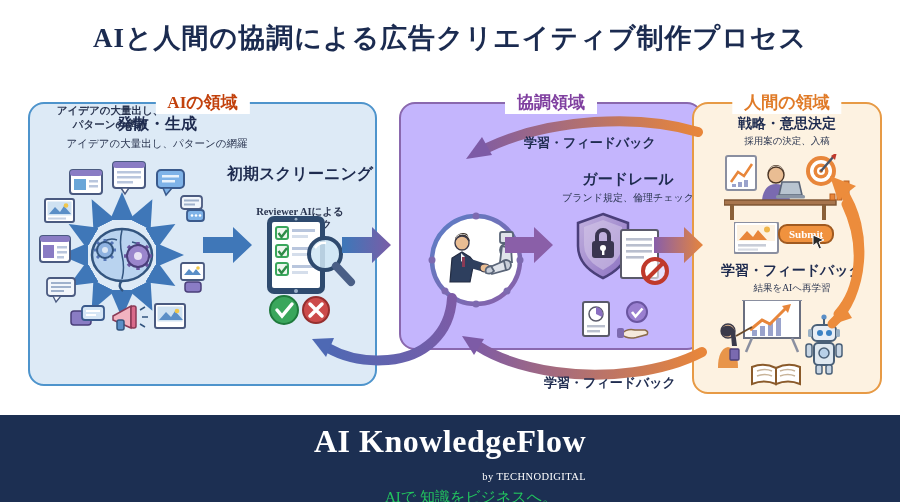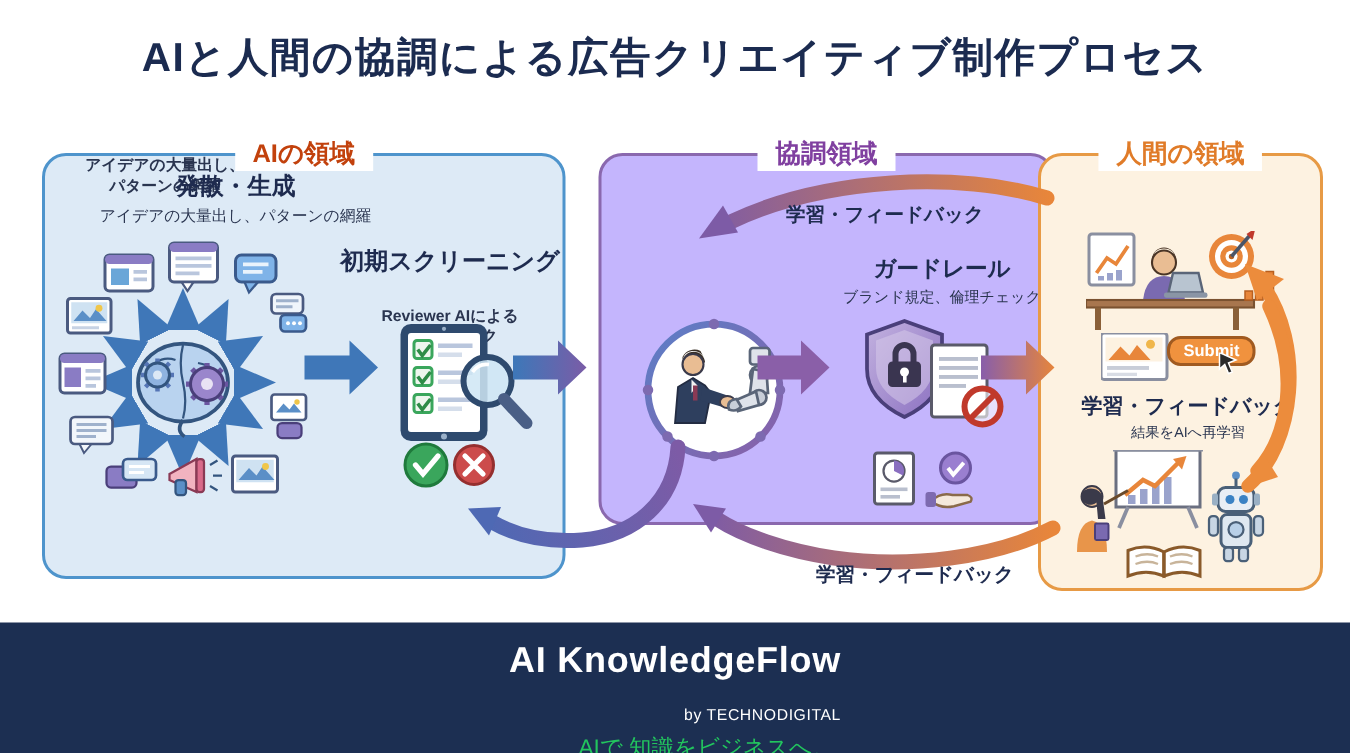--- a/index.html
+++ b/index.html
@@ -1,17 +1,17 @@
 <!DOCTYPE html>
 <html><head>
 <meta charset="utf-8">
 <style>
   html,body{margin:0;padding:0;background:#fff;}
   .stage{position:relative;width:900px;height:502px;background:#ffffff;overflow:hidden;
-         font-family:Liberation Sans, sans-serif;color:#1e2b4f;}
+         font-family:Liberation Serif, serif;color:#1e2b4f;}
   .title{position:absolute;top:20px;left:0;right:0;text-align:center;
          font-size:27px;font-weight:bold;color:#1b2b50;letter-spacing:1px;}
   .panel{position:absolute;border-radius:16px;z-index:1;}
   .panel-ai{left:28px;top:102px;width:345px;height:280px;background:#ddeaf6;border:2px solid #4e94cc;}
   .panel-collab{left:384px;top:102px;width:300px;height:244px;background:#c4b5fd;border:2px solid #8a68ae;margin-left:15px;}
   .panel-human{left:692px;top:102px;width:186px;height:288px;background:#fdf2e1;border:2px solid #e79a45;}
   .legend{position:absolute;top:-13px;left:50%;transform:translateX(-50%);
           background:#fff;padding:0 12px;font-size:17px;font-weight:bold;white-space:nowrap;}
   .legend-ai{color:#c2410c}.legend-collab{color:#8040a0}.legend-human{color:#e07b28}
   .step{position:absolute;text-align:center;}
@@ -28,21 +28,21 @@
   .submit-btn{position:absolute;left:84px;top:120px;background:#f0923e;border:2px solid #a05a20;
               border-radius:9px;color:#fff;font-size:11px;font-weight:bold;padding:1px 9px;line-height:14px;}
   .cursor{position:absolute;left:118px;top:131px;}
   .overlay{position:absolute;left:0;top:0;z-index:5;pointer-events:none;}
   .arrow-label{position:absolute;font-weight:bold;font-size:13px;color:#1e2b4f;z-index:6;text-align:center;}
   .label-top{left:505px;top:134px;width:170px;}
   .label-loop{left:305px;top:366px;width:160px;}
   .label-bottom{left:530px;top:374px;width:160px;}
   .footer{position:absolute;left:0;top:415px;width:900px;height:87px;background:#1c2f52;text-align:center;z-index:2;}
   .brand-wrap{display:inline-block;margin-top:8px;}
-  .brand{font-size:24px;font-weight:bold;color:#fff;letter-spacing:0.5px;line-height:36px;}
+  .brand{font-size:32px;font-weight:bold;color:#fff;letter-spacing:0.5px;line-height:36px;}
   .byline{text-align:right;font-size:10.5px;color:#fff;letter-spacing:0.4px;margin-top:12px;}
   .tagline{margin-top:4px;font-size:15px;color:#22c55e;margin-left:42px;}
 </style>
 </head>
 <body>
 
 <div class="stage">
 
   <div class="title">AIと人間の協調による広告クリエイティブ制作プロセス</div>
 
@@ -314,20 +314,24 @@
         <path d="M59,104 l3.5,4.5 7,-8" stroke="#fff" stroke-width="2.6" fill="none"></path>
         <path d="M48,126 q6,-6 14,-4 l10,0 q4,1.5 2,4.5 l-11,3 q-9,2 -15,-3.5 z" fill="#f5e9dc" stroke="#8a6a4a" stroke-width="1.6"></path>
         <rect x="44" y="120" width="7" height="10" rx="2" fill="#7d6ab0"></rect>
       </g>
     </svg>
   </section>
 
   <section class="panel panel-human">
     <div class="legend legend-human">人間の領域</div>
 
+    <div class="step hu-s1">
+      <div class="t">戦略・意思決定</div>
+      <div class="s">採用案の決定、入稿</div>
+    </div>
 
     <svg class="ill" style="left:30px;top:50px" width="126" height="72" viewBox="0 0 126 72">
       <g transform="translate(2,2)">
         <rect width="30" height="34" rx="2" fill="#fff" stroke="#8a8fa0" stroke-width="2"></rect>
         <polyline points="5,26 12,16 18,20 26,8" stroke="#e8863a" stroke-width="2.5" fill="none"></polyline>
         <rect x="6" y="28" width="4" height="3" fill="#9aa3cc"></rect>
           <rect x="12" y="26" width="4" height="5" fill="#9aa3cc"></rect>
           <rect x="18" y="24" width="4" height="7" fill="#9aa3cc"></rect>
       </g>
       <g transform="translate(82,0)">

